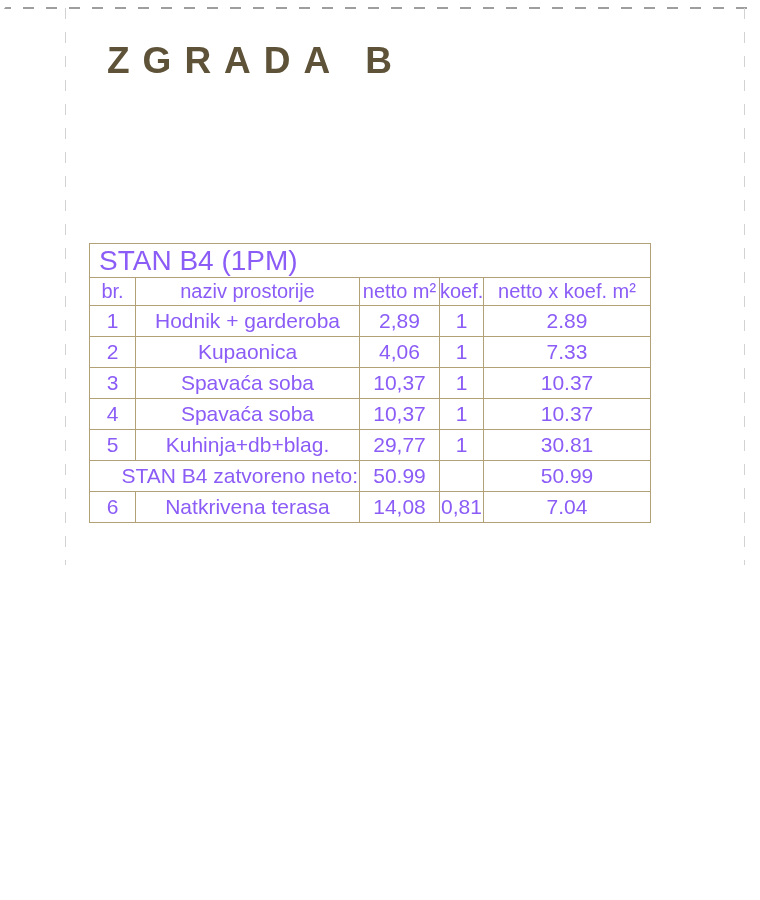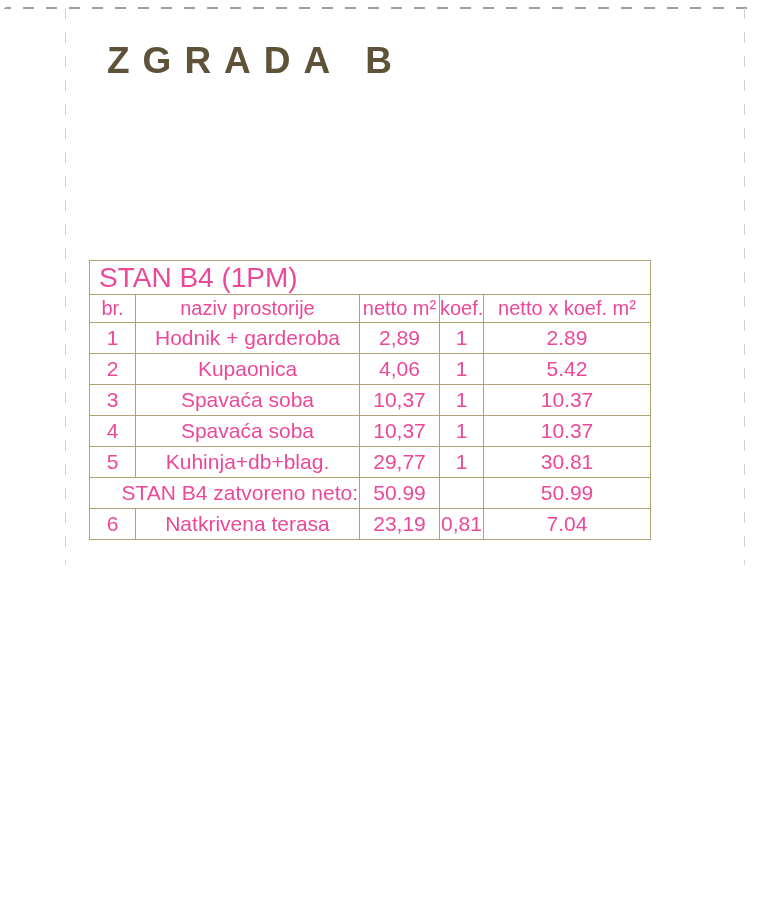--- a/index.html
+++ b/index.html
@@ -40,25 +40,25 @@
     font-size: 37px;
     font-weight: bold;
     letter-spacing: 13px;
     color: #5e5339;
     white-space: nowrap;
   }
 
   
   table.stan {
     position: absolute;
-    left: 89px; top: 260px;
+    left: 89px; top: 243px;
     width: 561px;
     border-collapse: collapse;
     table-layout: fixed;
-    color: #ec4899;
+    color: #8b5cf6;
   }
   table.stan td, table.stan th {
     border: 1px solid #b2a077;
     font-weight: normal;
     padding: 0;
     overflow: hidden;
     white-space: nowrap;
   }
   tr.title-row td {
     height: 33px;
@@ -127,21 +127,21 @@
           <td class="naziv">Hodnik + garderoba</td>
           <td>2,89</td>
           <td>1</td>
           <td>2.89</td>
         </tr>
         <tr class="data-row">
           <td>2</td>
           <td class="naziv">Kupaonica</td>
           <td>4,06</td>
           <td>1</td>
-          <td>5.42</td>
+          <td>7.33</td>
         </tr>
         <tr class="data-row">
           <td>3</td>
           <td class="naziv">Spavaća soba</td>
           <td>10,37</td>
           <td>1</td>
           <td>10.37</td>
         </tr>
         <tr class="data-row">
           <td>4</td>
@@ -159,20 +159,20 @@
         </tr>
         <tr class="summary-row">
           <td colspan="2" class="sum-label">STAN B4 zatvoreno neto:</td>
           <td class="boxed">50.99</td>
           <td></td>
           <td class="boxed">50.99</td>
         </tr>
         <tr class="data-row">
           <td>6</td>
           <td class="naziv">Natkrivena terasa</td>
-          <td>23,19</td>
+          <td>14,08</td>
           <td>0,81</td>
           <td>7.04</td>
         </tr>
       </tbody>
   </table>
 
 </div>
 
 </body></html>

